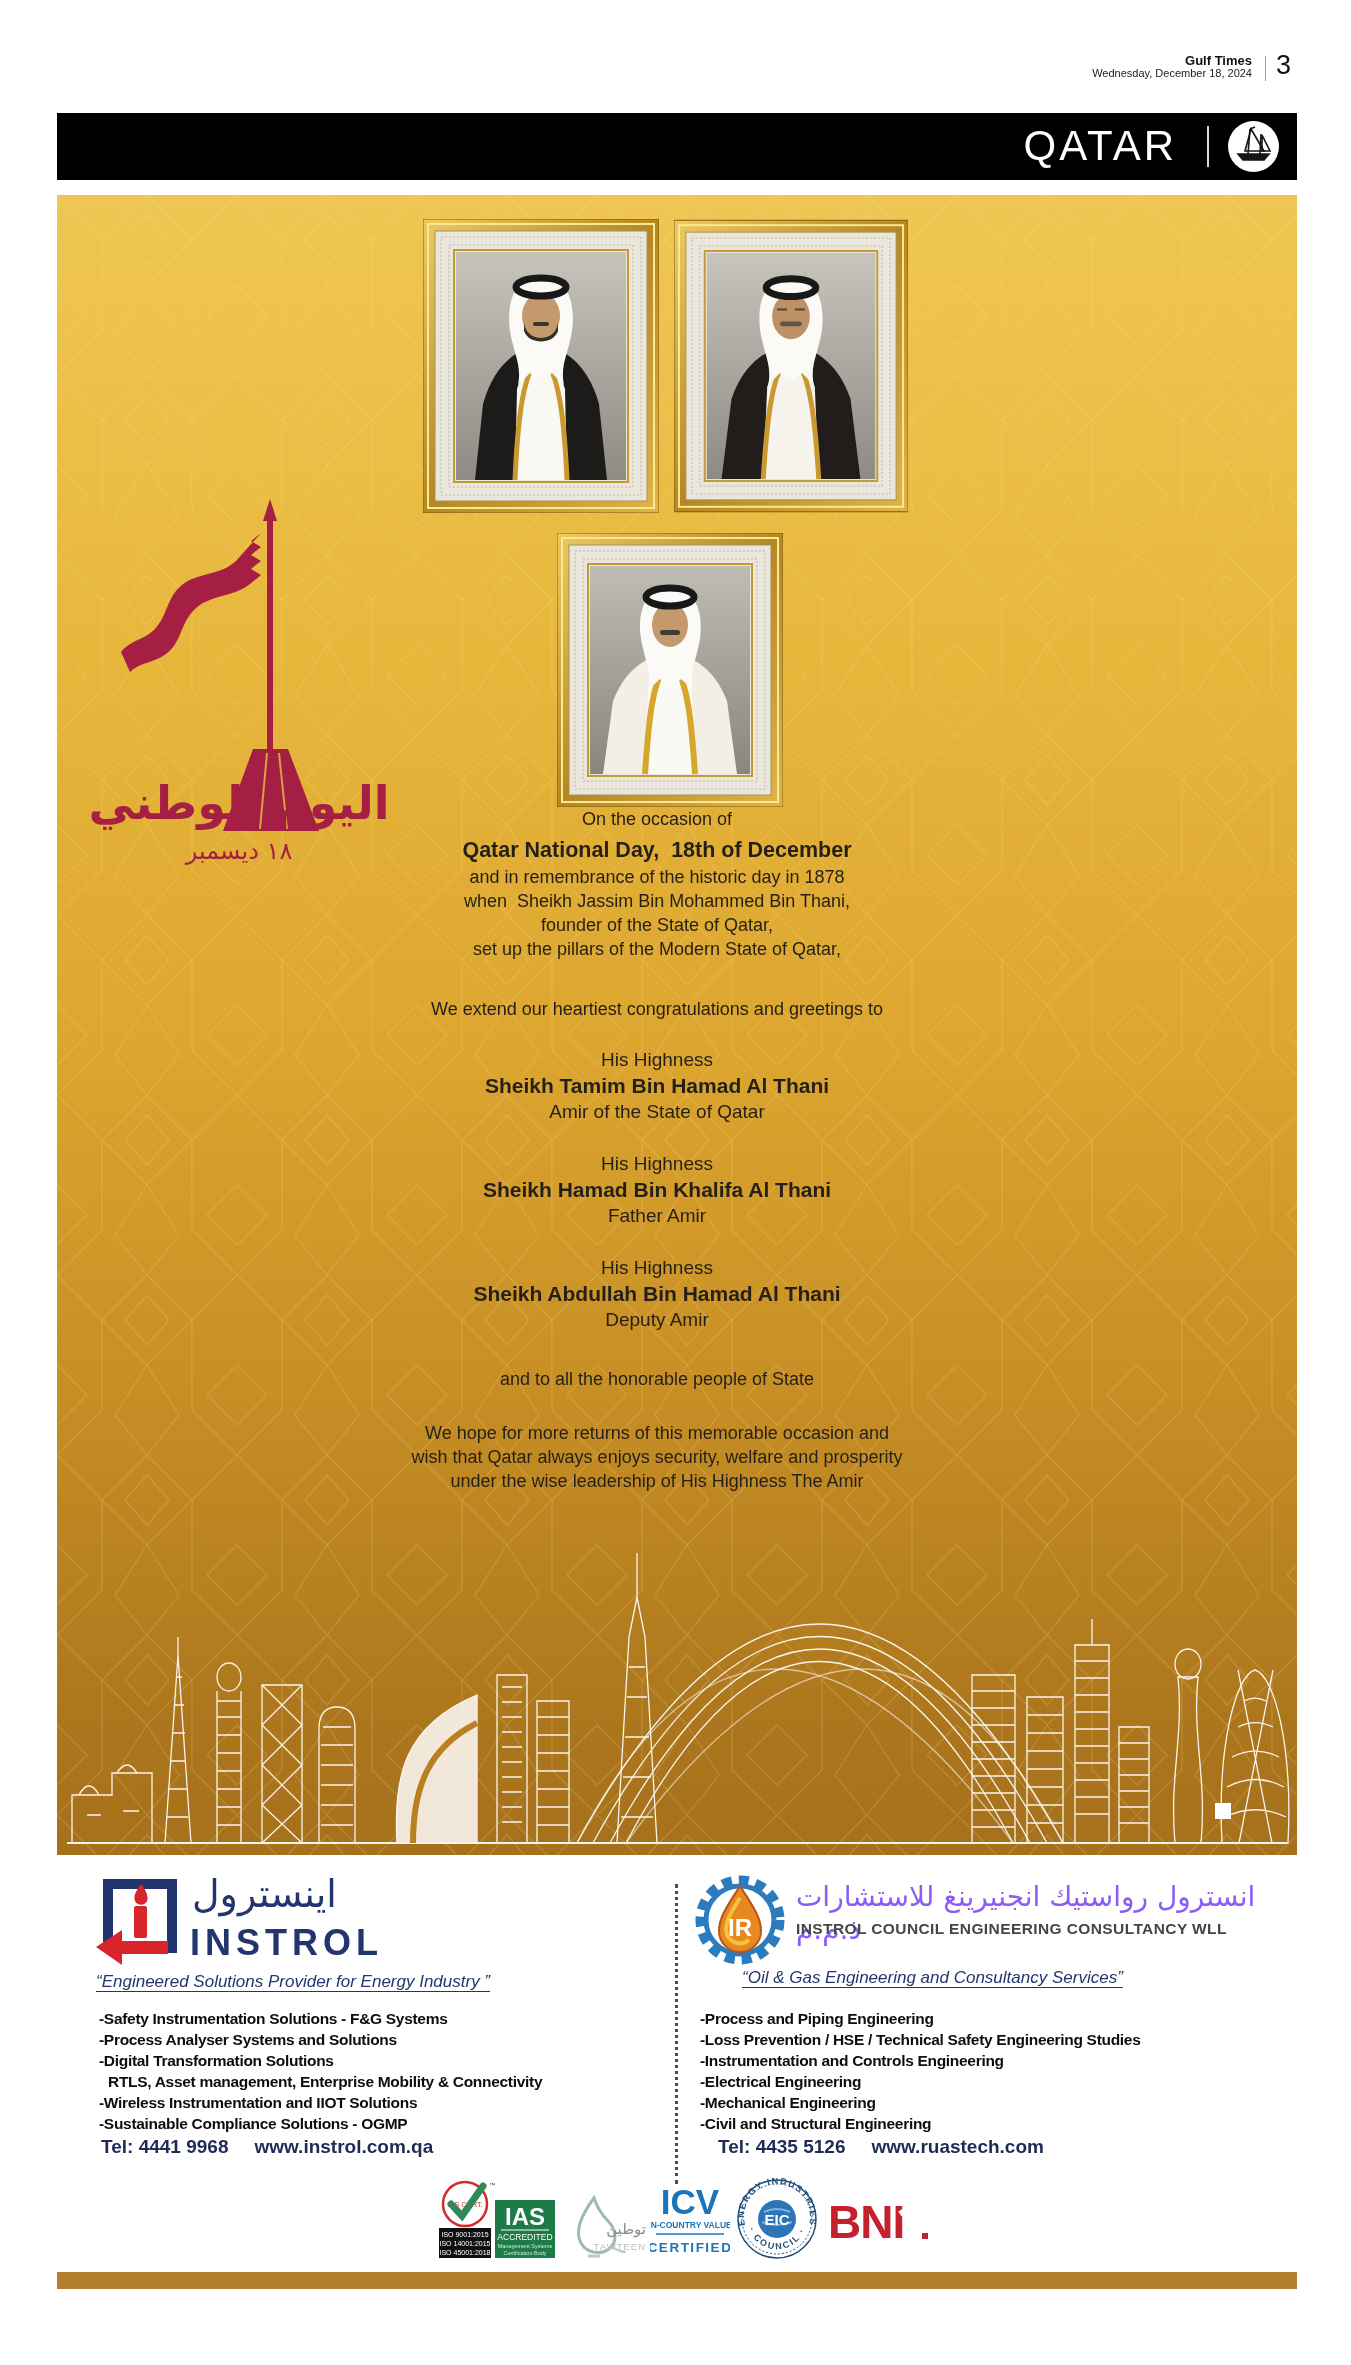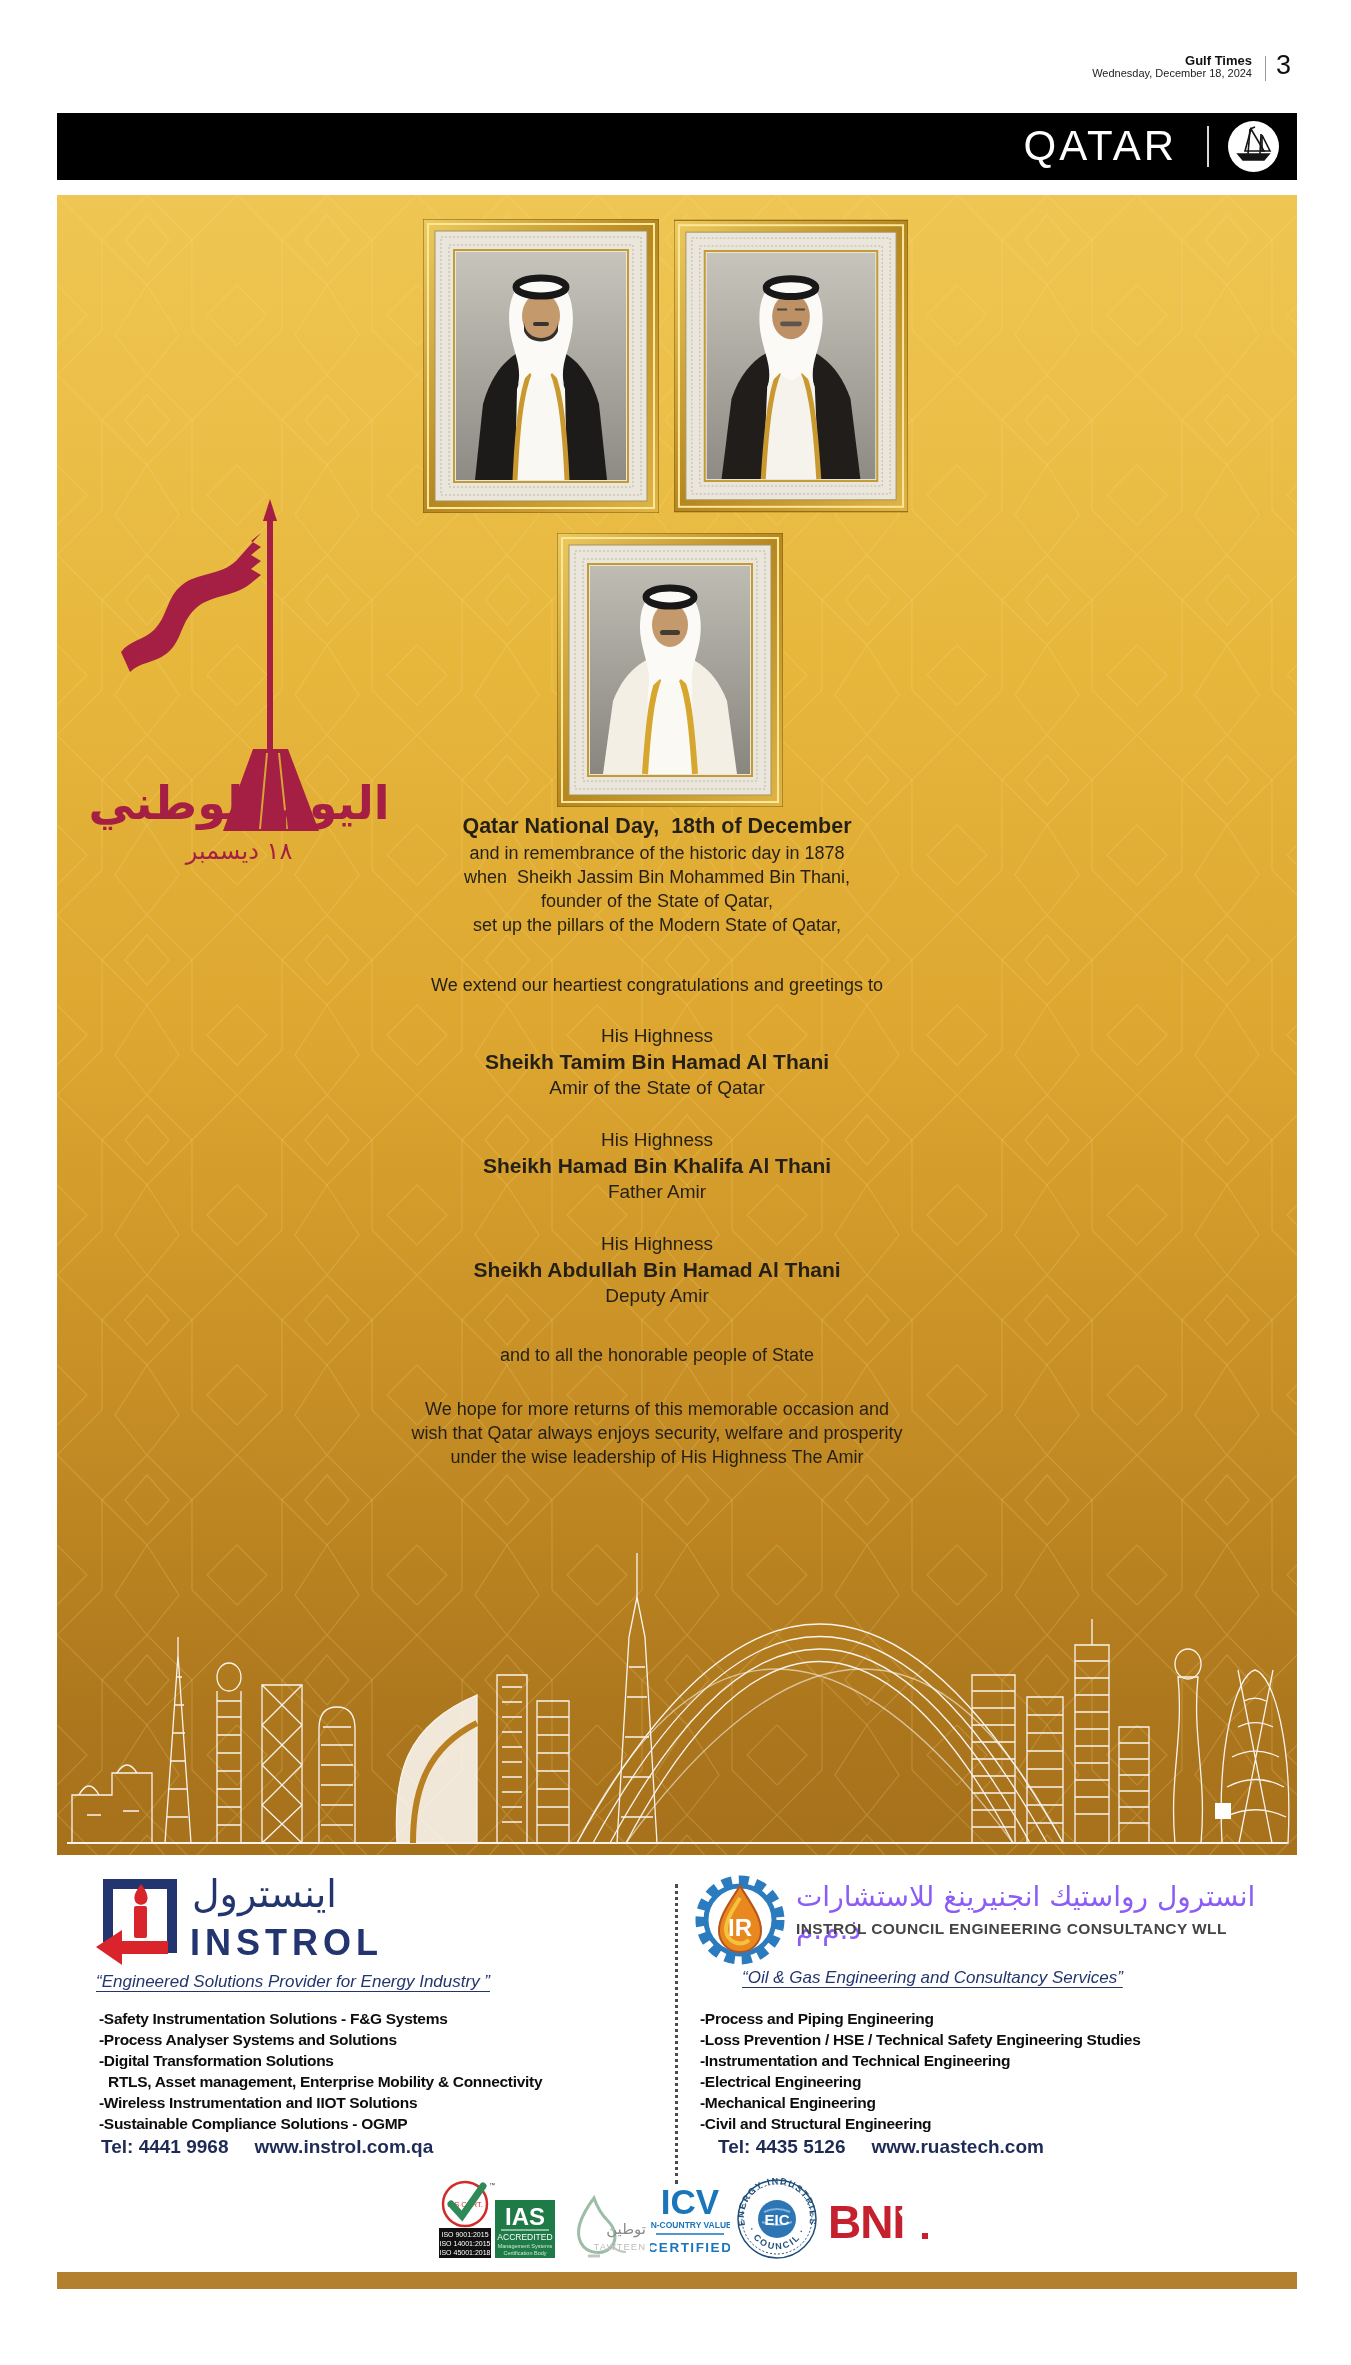--- a/index.html
+++ b/index.html
@@ -209,20 +209,21 @@
         c14,-14 12,-32 28,-45
         c16,-13 38,-9 54,-24 z"></path>
       <polygon points="166,256 201,256 232,338 136,338"></polygon>
       <path d="M180,260 L173,336 M192,260 L200,336" stroke="#D8A335" stroke-width="2" fill="none"></path>
     </g>
     <text x="152" y="352" font-size="46" font-weight="bold" fill="#A51E43" text-anchor="middle" font-family="DejaVu Sans">اليوم الوطني</text>
     <text x="152" y="392" font-size="24" fill="#A51E43" text-anchor="middle" font-family="DejaVu Sans">١٨ ديسمبر</text>
   </svg>
 
   <div class="ad-text">
+    <div class="ad-line">On the occasion of</div>
     <div class="ad-title">Qatar National Day,  18th of December</div>
     <div class="ad-line">and in remembrance of the historic day in 1878</div>
     <div class="ad-line">when  Sheikh Jassim Bin Mohammed Bin Thani,</div>
     <div class="ad-line">founder of the State of Qatar,</div>
     <div class="ad-line">set up the pillars of the Modern State of Qatar,</div>
     <div class="ad-greeting">We extend our heartiest congratulations and greetings to</div>
 
     <div class="dignitary">
       <div class="dig-sal">His Highness</div>
       <div class="dig-name">Sheikh Tamim Bin Hamad Al Thani</div>
@@ -317,21 +318,21 @@
   <path d="M46,12 C34,31 25,43 25,57 A21,21 0 0 0 67,57 C67,43 58,31 46,12 Z" fill="#E8881E" stroke="#B5541B" stroke-width="2"></path>
   <path d="M46,24 C38,37 32,46 32,56 A14,14 0 0 0 55,66" fill="none" stroke="#F6C23C" stroke-width="4"></path>
   <text x="46" y="62" font-size="24" font-weight="bold" fill="#ffffff" text-anchor="middle" font-family="Liberation Sans">IR</text>
 </svg>
 <div class="ruastech-arabic">انسترول رواستيك انجنيرينغ للاستشارات ذ.م.م</div>
 <div class="ruastech-name">INSTROL COUNCIL ENGINEERING CONSULTANCY WLL</div>
 <div class="tagline ruastech-tagline">“Oil &amp; Gas Engineering and Consultancy Services”</div>
 <div class="svc-list right-list">
   <div>-Process and Piping Engineering</div>
   <div>-Loss Prevention / HSE / Technical Safety Engineering Studies</div>
-  <div>-Instrumentation and Technical Engineering</div>
+  <div>-Instrumentation and Controls Engineering</div>
   <div>-Electrical Engineering</div>
   <div>-Mechanical Engineering</div>
   <div>-Civil and Structural Engineering</div>
 </div>
 <div class="tel-line ruastech-tel">
   <span>Tel: 4435 5126</span><span class="web">www.ruastech.com</span>
 </div>
 
 <svg class="cert cert-isoias" viewBox="0 0 120 82">
   <rect x="2" y="50" width="52" height="30" fill="#101010"></rect>

